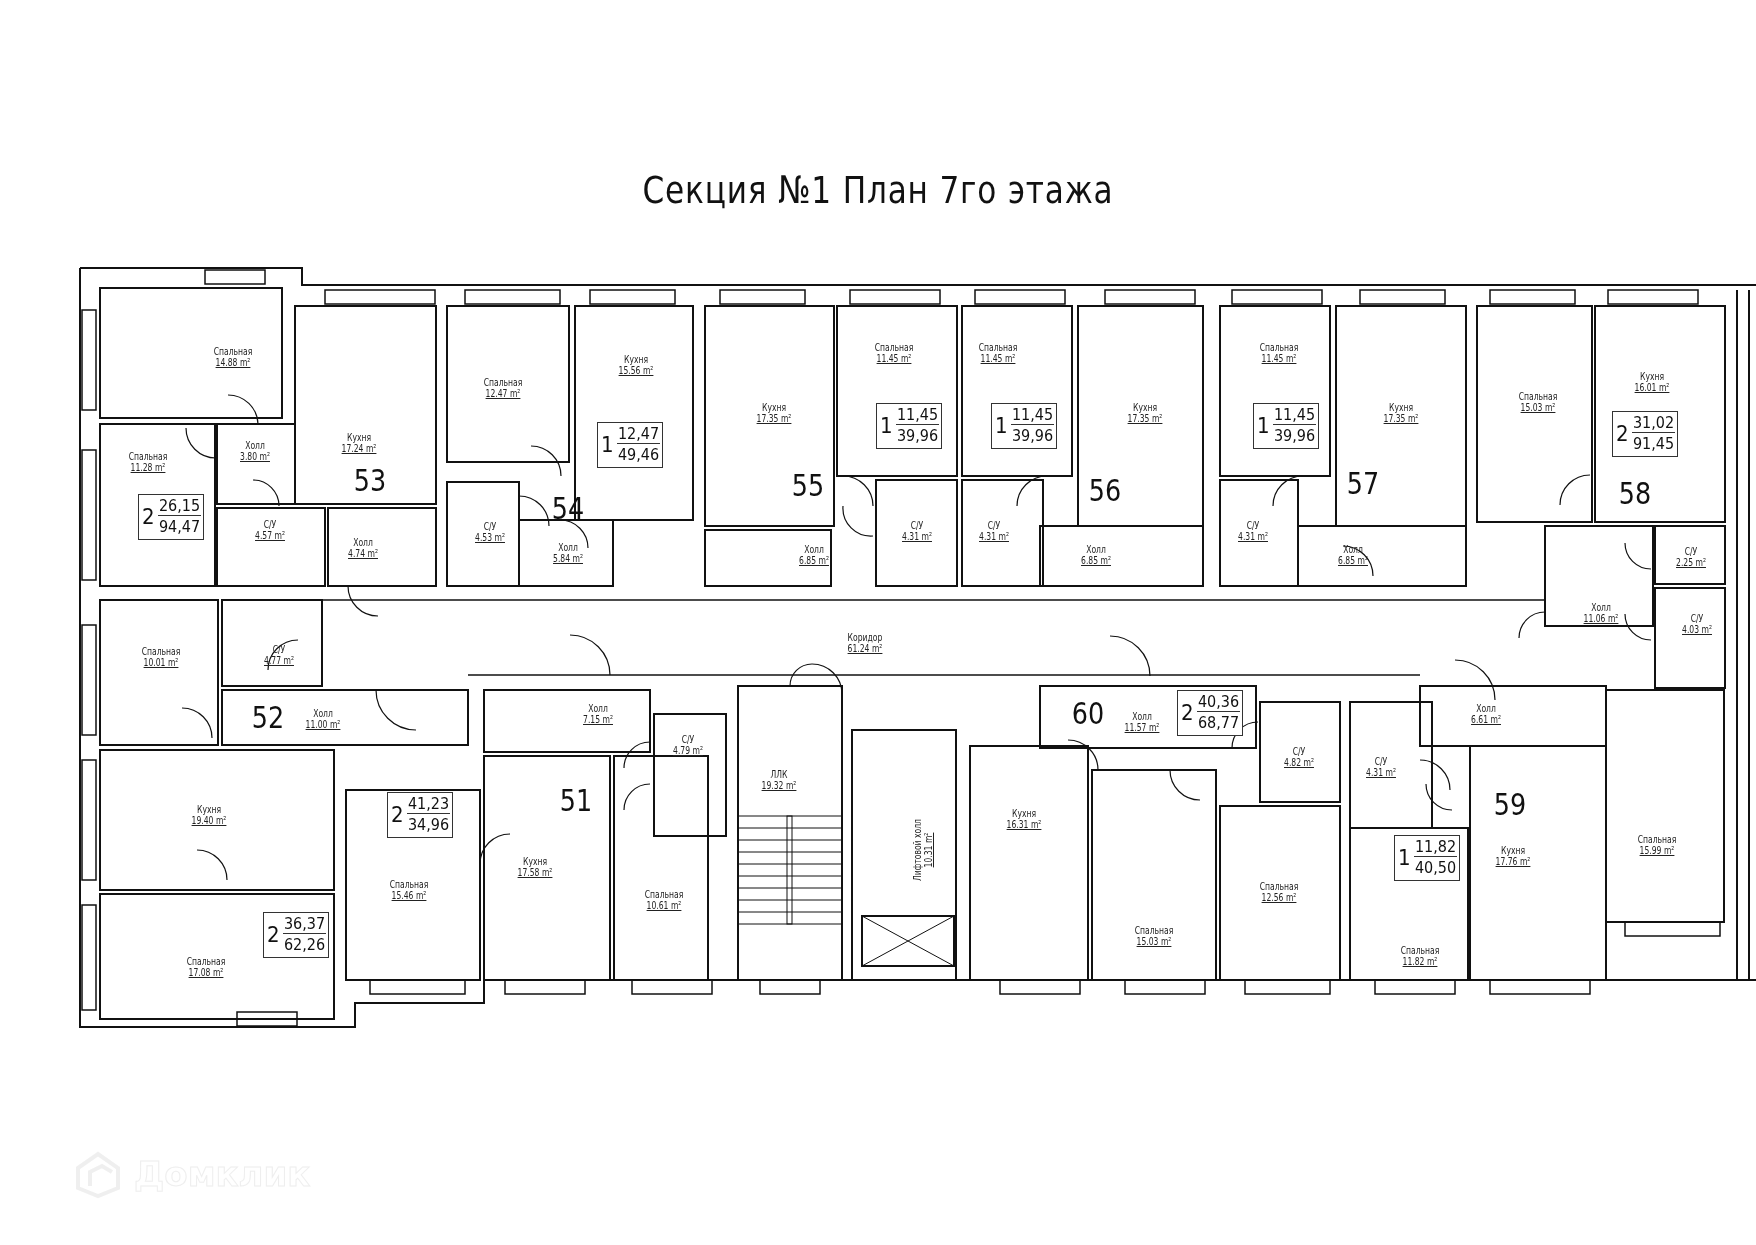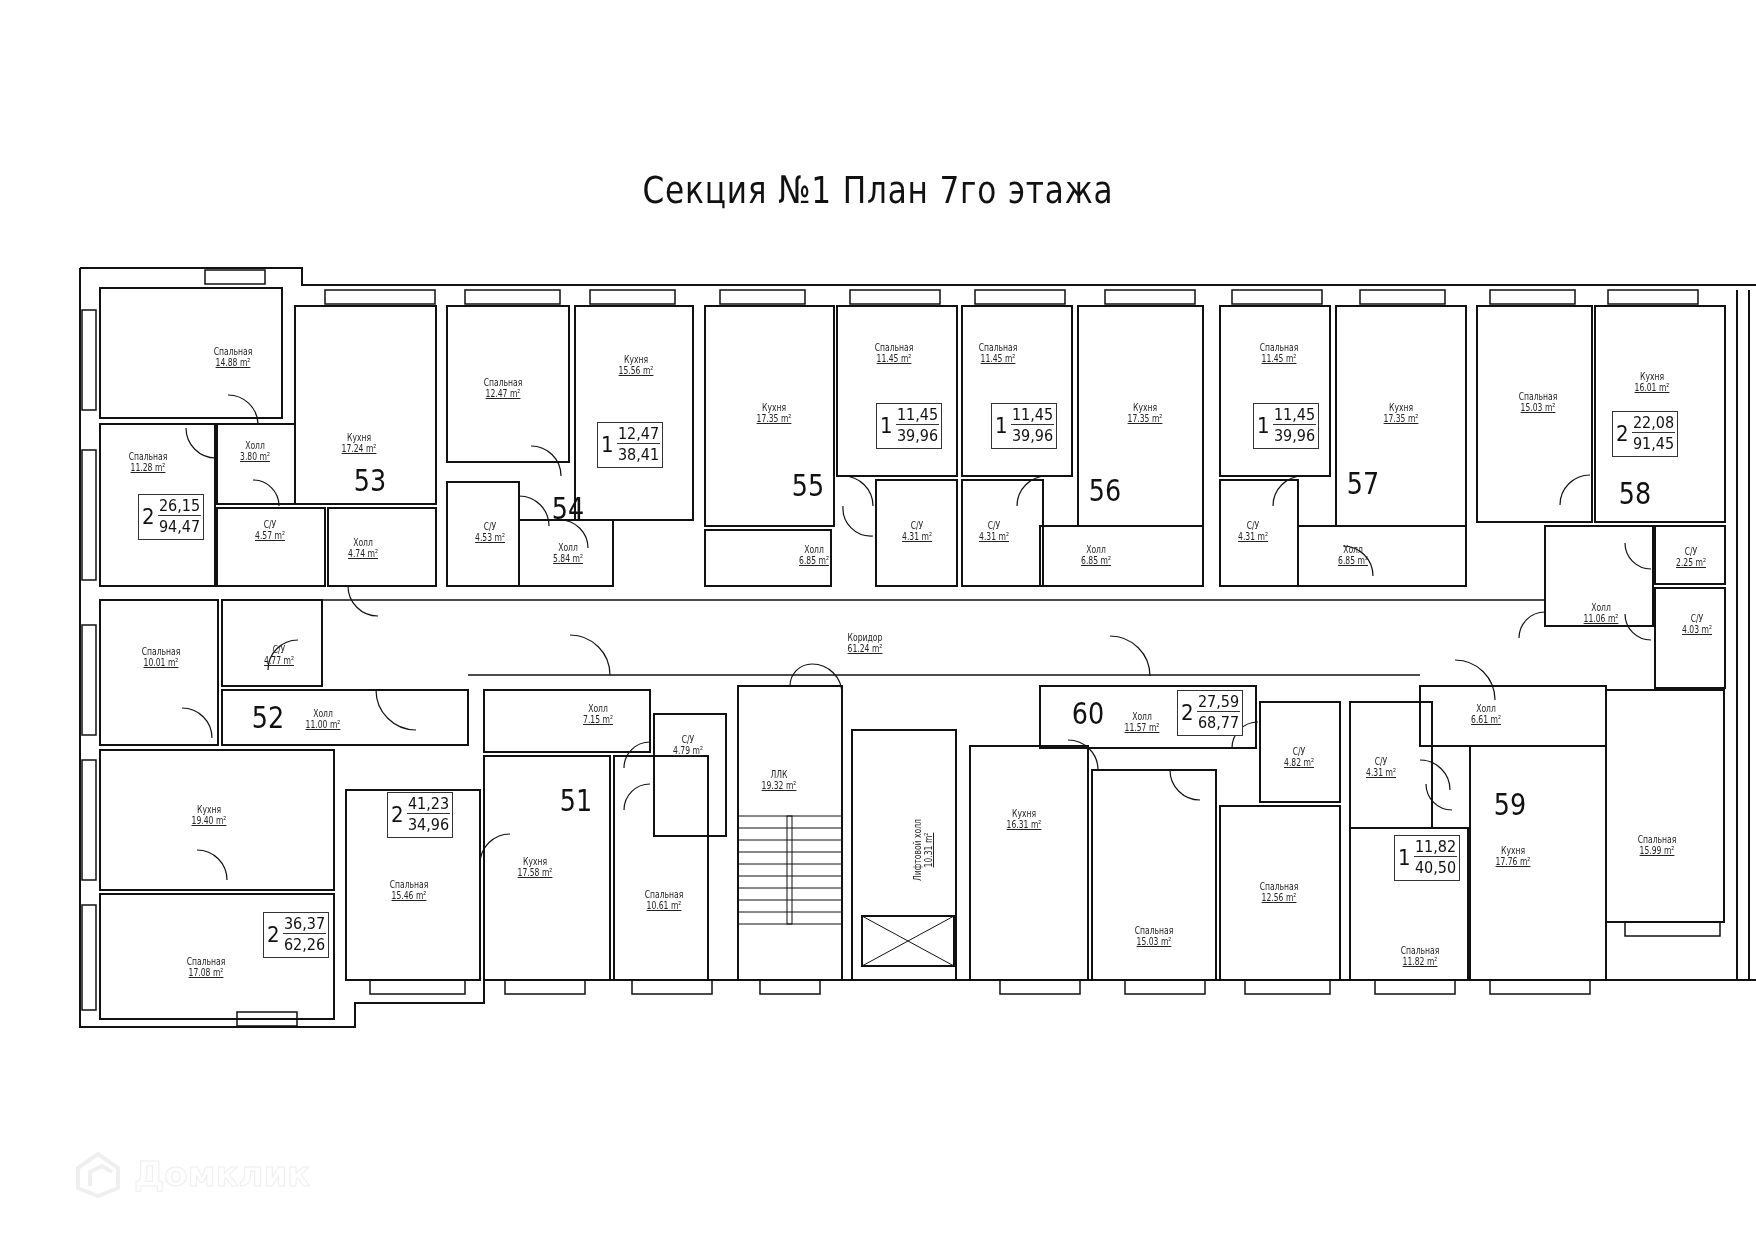--- a/index.html
+++ b/index.html
@@ -192,21 +192,21 @@
       <span class="b">94,47</span>
     </div>
     <div class="lbl" style="left: 503px; top: 388px;"><span>Спальная</span><span class="a">12.47 m²</span></div>
     <div class="lbl" style="left: 636px; top: 365px;"><span>Кухня</span><span class="a">15.56 m²</span></div>
     <div class="lbl" style="left: 490px; top: 532px;"><span>С/У</span><span class="a">4.53 m²</span></div>
     <div class="lbl" style="left: 568px; top: 553px;"><span>Холл</span><span class="a">5.84 m²</span></div>
     <div class="num" style="left: 568px; top: 508px;">54</div>
     <div class="box" style="left: 630px; top: 445px;">
       <span class="r">1</span>
       <span class="t">12,47</span>
-      <span class="b">38,41</span>
+      <span class="b">49,46</span>
     </div>
     <div class="lbl" style="left: 774px; top: 413px;"><span>Кухня</span><span class="a">17.35 m²</span></div>
     <div class="lbl" style="left: 894px; top: 353px;"><span>Спальная</span><span class="a">11.45 m²</span></div>
     <div class="lbl" style="left: 917px; top: 531px;"><span>С/У</span><span class="a">4.31 m²</span></div>
     <div class="lbl" style="left: 814px; top: 555px;"><span>Холл</span><span class="a">6.85 m²</span></div>
     <div class="num" style="left: 808px; top: 485px;">55</div>
     <div class="box" style="left: 909px; top: 426px;">
       <span class="r">1</span>
       <span class="t">11,45</span>
       <span class="b">39,96</span>
@@ -232,21 +232,21 @@
       <span class="b">39,96</span>
     </div>
     <div class="lbl" style="left: 1538px; top: 402px;"><span>Спальная</span><span class="a">15.03 m²</span></div>
     <div class="lbl" style="left: 1652px; top: 382px;"><span>Кухня</span><span class="a">16.01 m²</span></div>
     <div class="lbl" style="left: 1691px; top: 557px;"><span>С/У</span><span class="a">2.25 m²</span></div>
     <div class="lbl" style="left: 1601px; top: 613px;"><span>Холл</span><span class="a">11.06 m²</span></div>
     <div class="lbl" style="left: 1697px; top: 624px;"><span>С/У</span><span class="a">4.03 m²</span></div>
     <div class="num" style="left: 1635px; top: 493px;">58</div>
     <div class="box" style="left: 1645px; top: 434px;">
       <span class="r">2</span>
-      <span class="t">22,08</span>
+      <span class="t">31,02</span>
       <span class="b">91,45</span>
     </div>
     <div class="lbl" style="left: 161px; top: 657px;"><span>Спальная</span><span class="a">10.01 m²</span></div>
     <div class="lbl" style="left: 279px; top: 655px;"><span>С/У</span><span class="a">4.77 m²</span></div>
     <div class="lbl" style="left: 323px; top: 719px;"><span>Холл</span><span class="a">11.00 m²</span></div>
     <div class="lbl" style="left: 209px; top: 815px;"><span>Кухня</span><span class="a">19.40 m²</span></div>
     <div class="lbl" style="left: 206px; top: 967px;"><span>Спальная</span><span class="a">17.08 m²</span></div>
     <div class="num" style="left: 268px; top: 717px;">52</div>
     <div class="box" style="left: 296px; top: 935px;">
       <span class="r">2</span>
@@ -265,21 +265,21 @@
       <span class="b">34,96</span>
     </div>
     <div class="lbl" style="left: 1142px; top: 722px;"><span>Холл</span><span class="a">11.57 m²</span></div>
     <div class="lbl" style="left: 1024px; top: 819px;"><span>Кухня</span><span class="a">16.31 m²</span></div>
     <div class="lbl" style="left: 1299px; top: 757px;"><span>С/У</span><span class="a">4.82 m²</span></div>
     <div class="lbl" style="left: 1154px; top: 936px;"><span>Спальная</span><span class="a">15.03 m²</span></div>
     <div class="lbl" style="left: 1279px; top: 892px;"><span>Спальная</span><span class="a">12.56 m²</span></div>
     <div class="num" style="left: 1088px; top: 713px;">60</div>
     <div class="box" style="left: 1210px; top: 713px;">
       <span class="r">2</span>
-      <span class="t">27,59</span>
+      <span class="t">40,36</span>
       <span class="b">68,77</span>
     </div>
     <div class="lbl" style="left: 1486px; top: 714px;"><span>Холл</span><span class="a">6.61 m²</span></div>
     <div class="lbl" style="left: 1381px; top: 767px;"><span>С/У</span><span class="a">4.31 m²</span></div>
     <div class="lbl" style="left: 1513px; top: 856px;"><span>Кухня</span><span class="a">17.76 m²</span></div>
     <div class="lbl" style="left: 1420px; top: 956px;"><span>Спальная</span><span class="a">11.82 m²</span></div>
     <div class="lbl" style="left: 1657px; top: 845px;"><span>Спальная</span><span class="a">15.99 m²</span></div>
     <div class="num" style="left: 1510px; top: 804px;">59</div>
     <div class="box" style="left: 1427px; top: 858px;">
       <span class="r">1</span>

